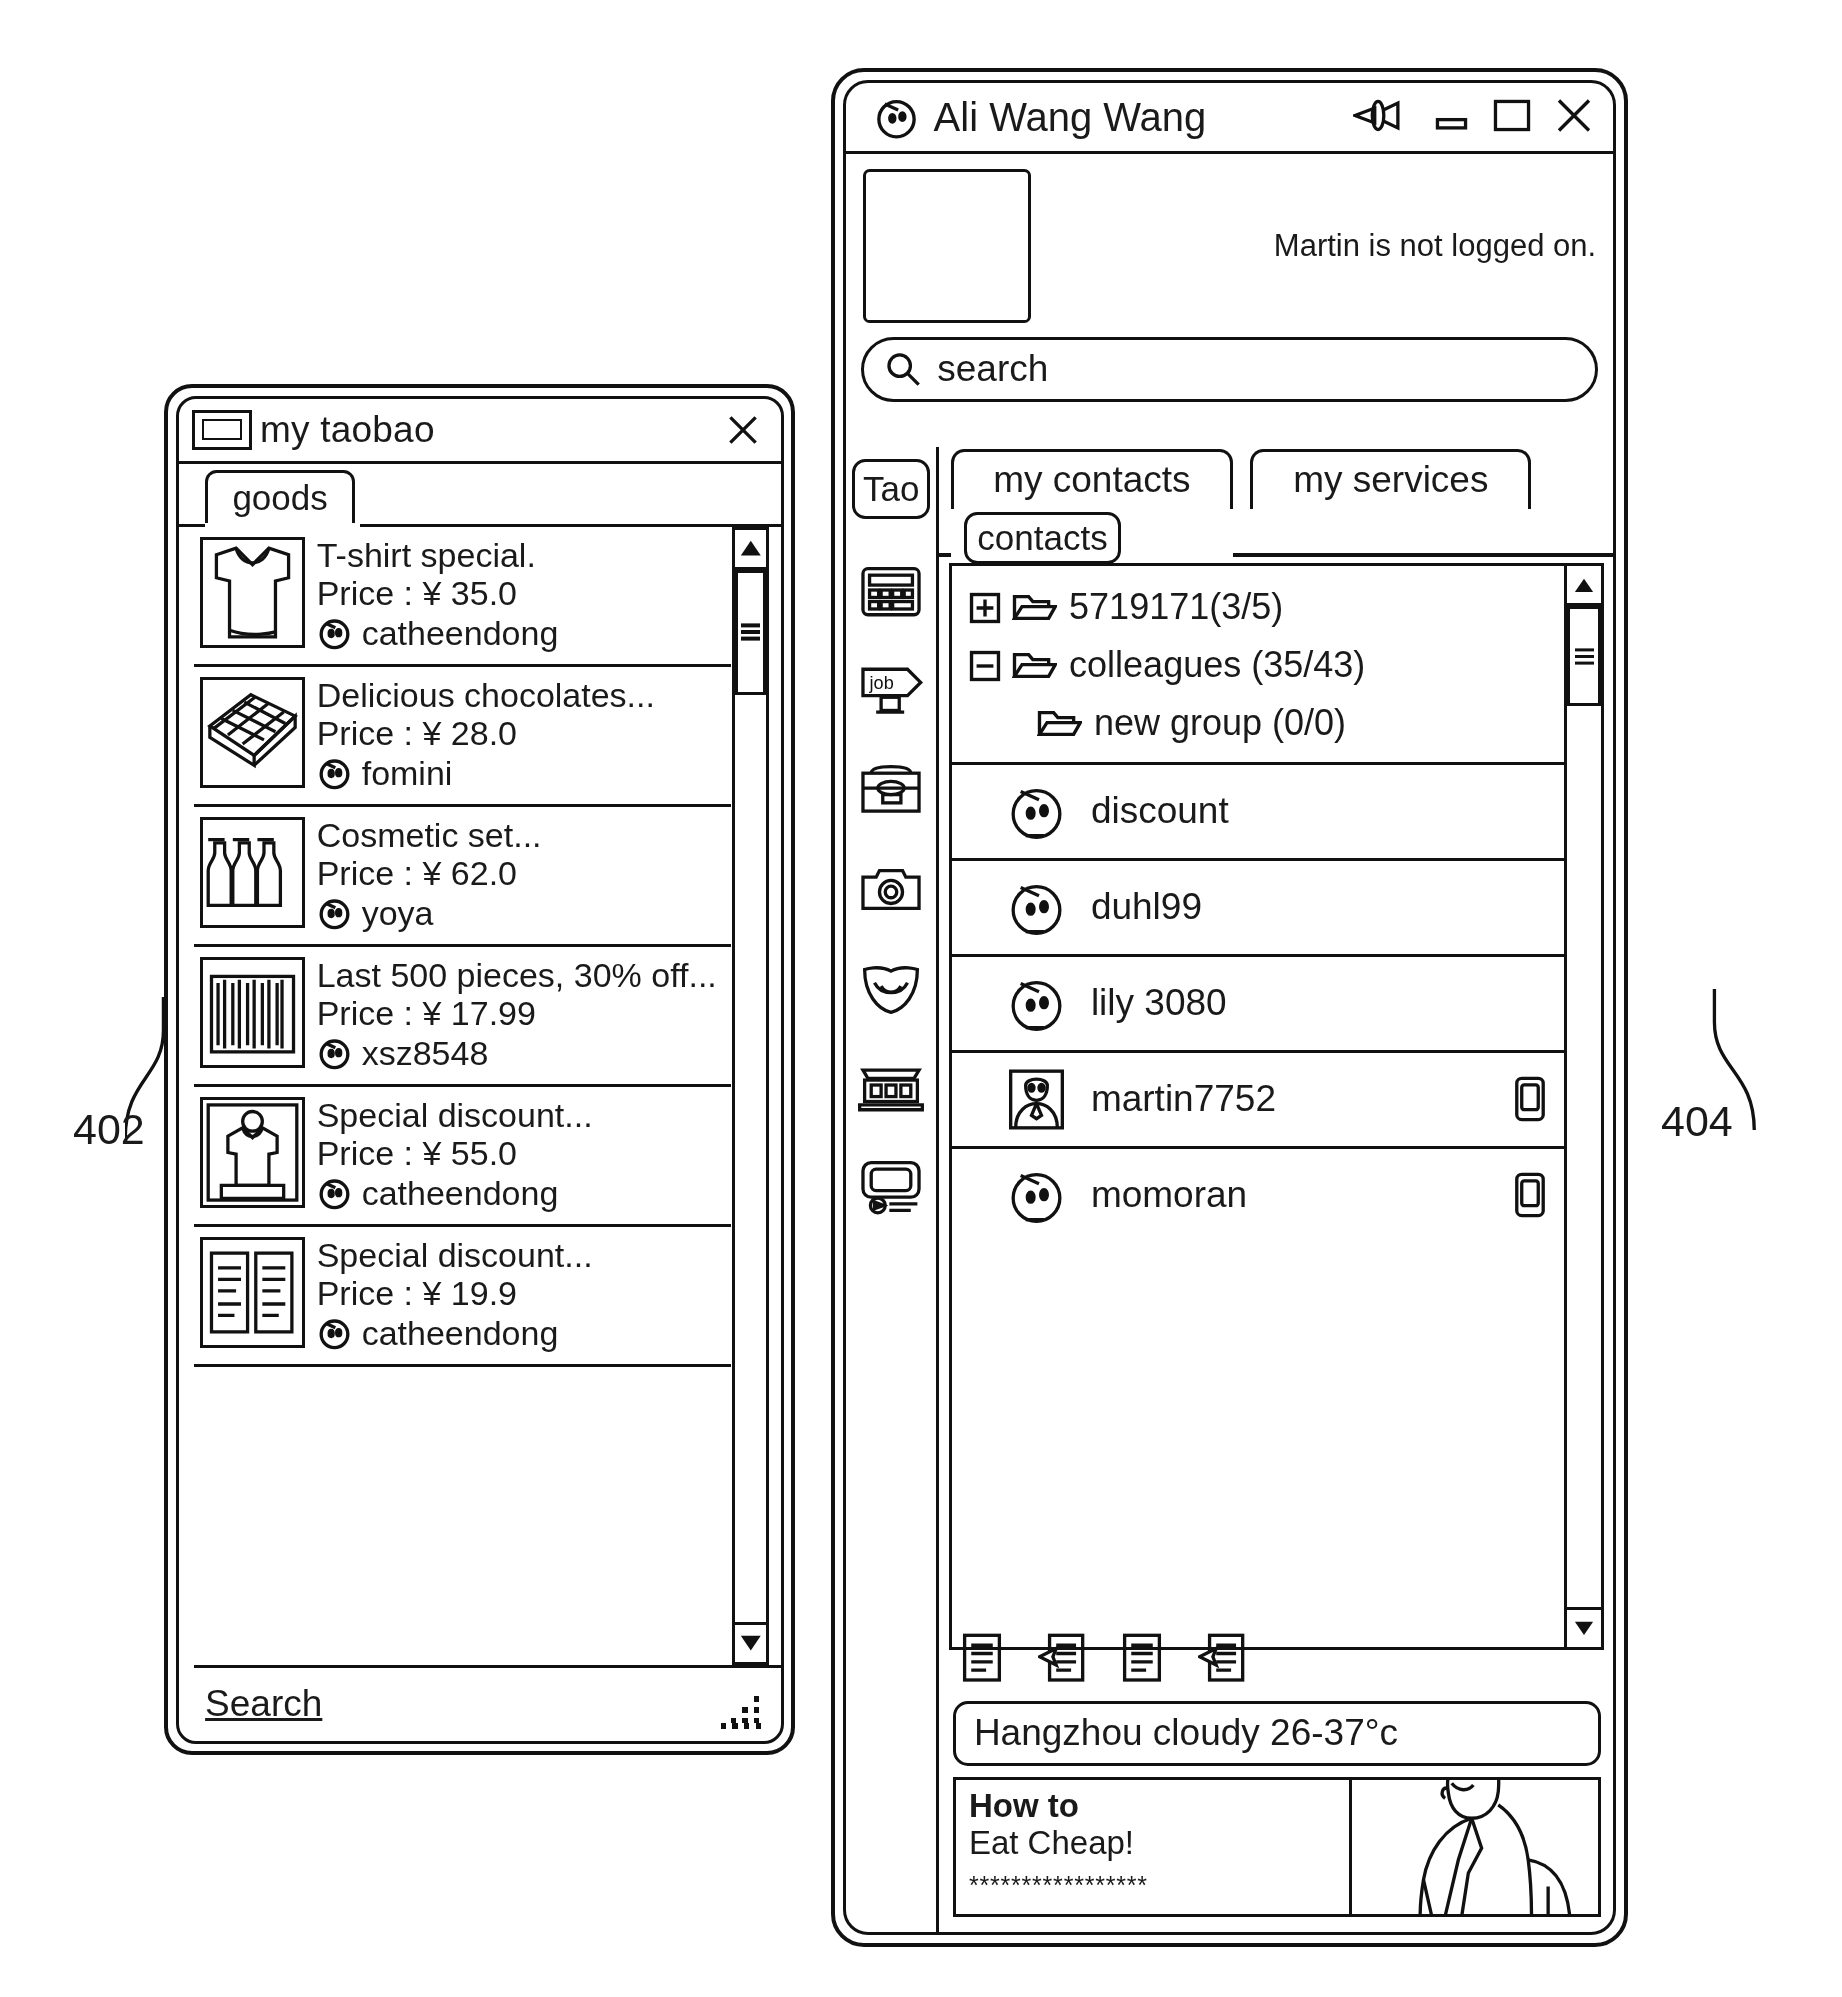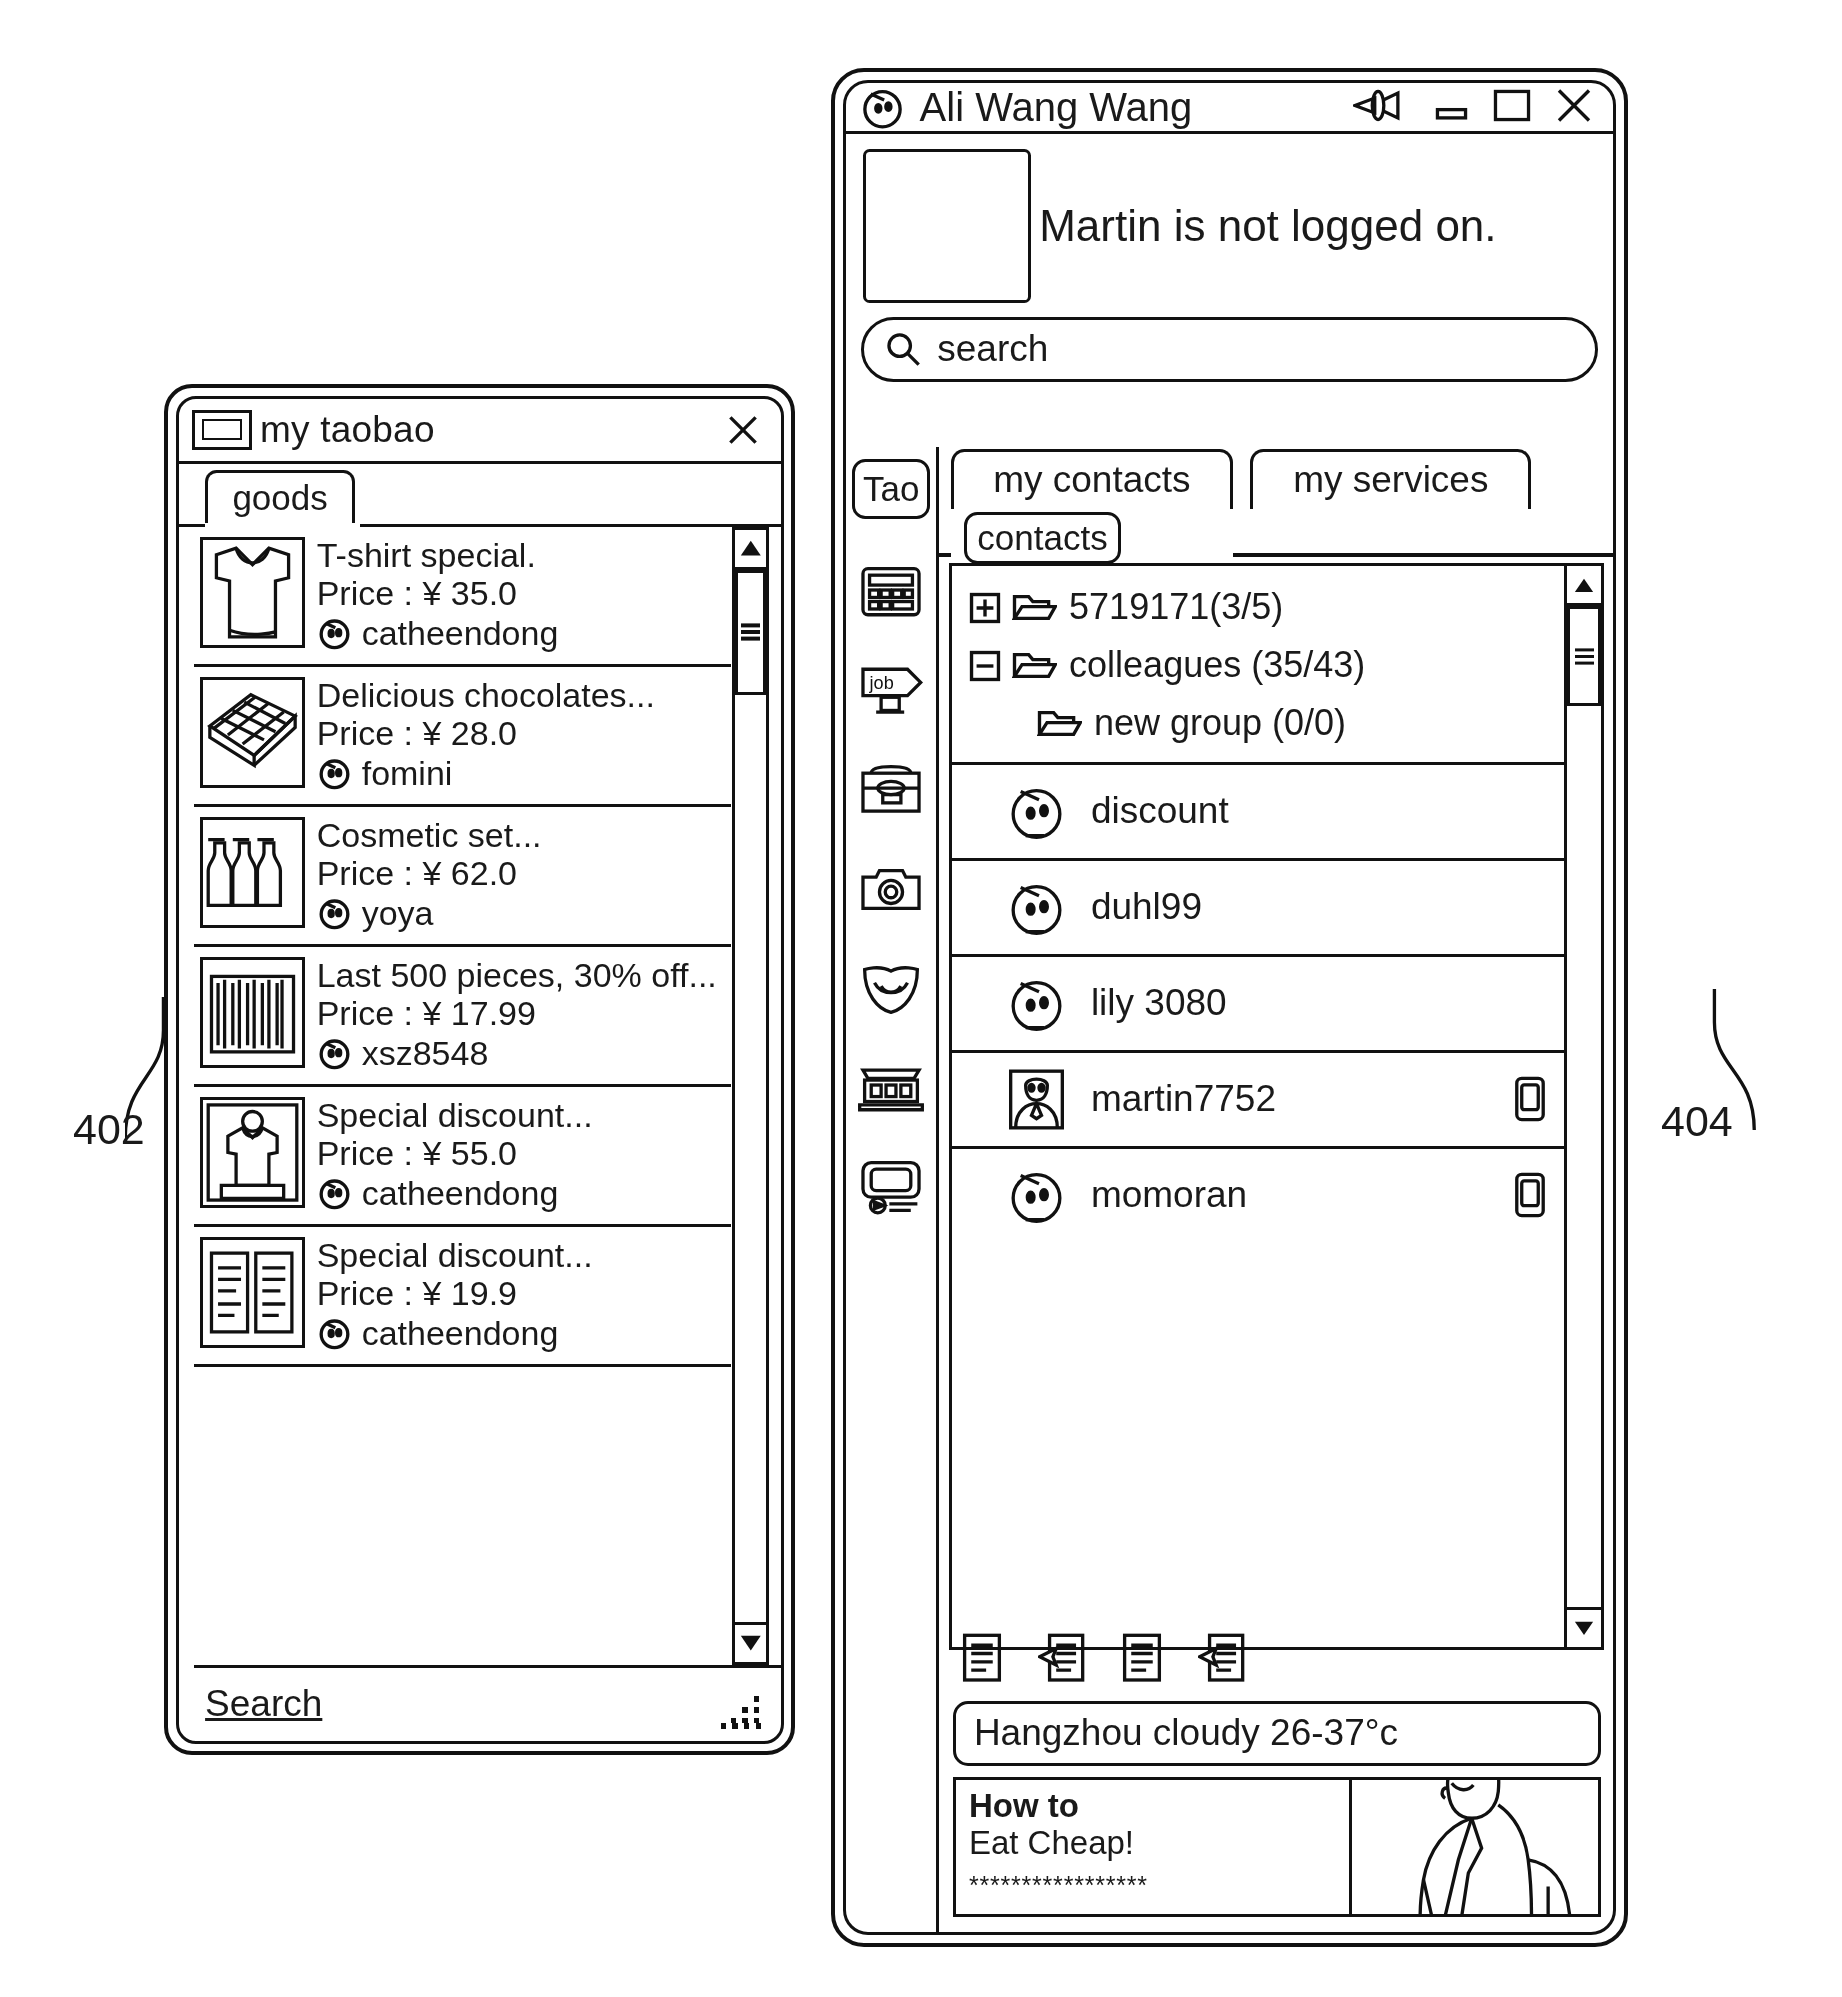--- a/index.html
+++ b/index.html
@@ -105,34 +105,34 @@
   
   #aliww-window{
     position:absolute;left:831px;top:68px;width:797px;height:1879px;
     border:4.2px solid #111;border-radius:33px;background:#fff;box-sizing:border-box;padding:8.3px;
   }
   #aliww-inner{
     width:100%;height:100%;border:3.3px solid #111;border-radius:25px;box-sizing:border-box;
     position:relative;overflow:hidden;background:#fff;
   }
   .ww-titlebar{
-    height:51px;border-bottom:3.3px solid #111;display:flex;align-items:center;
-    padding:0 13px;box-sizing:border-box;position:relative;
+    height:71px;border-bottom:3.3px solid #111;display:flex;align-items:center;
+    padding:0 27px;box-sizing:border-box;position:relative;
   }
   .ww-title{font-size:40px;margin-left:13.3px;}
   .ww-winbtns{position:absolute;right:18.3px;top:50%;transform:translateY(-50%);display:flex;align-items:center;gap:21.6px;}
   .ww-winbtns .b{display:block;}
 
   .ww-profile{
     display:flex;align-items:center;padding:15px 16.6px 10px 16.6px;box-sizing:border-box;
   }
   .ww-avatar{
     width:168px;height:154px;border:3.3px solid #111;border-radius:6.6px;box-sizing:border-box;flex:none;
   }
-  .ww-status{flex:1;text-align:left;font-size:44px;padding-left:8.3px;}
+  .ww-status{flex:1;text-align:right;font-size:31px;padding-left:8.3px;}
 
   .ww-search{
     margin:3.3px 15px 8.3px 15px;height:65px;border:3.3px solid #111;border-radius:33px;
     display:flex;align-items:center;padding:0 20px;box-sizing:border-box;gap:15px;
   }
   .ww-search .ph{font-size:37px;color:#1a1a1a;}
 
   .ww-main{position:absolute;left:0;right:0;top:364px;bottom:0;display:flex;}
   .ww-rail{
     width:93px;flex:none;border-right:3.3px solid #111;box-sizing:border-box;

